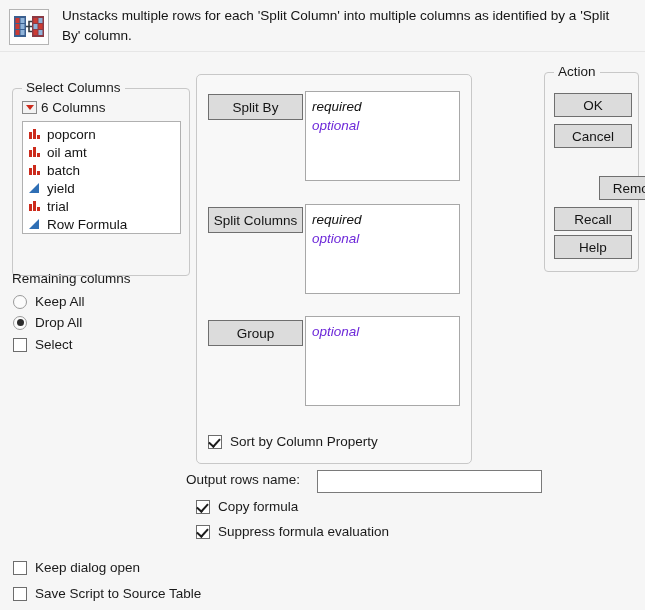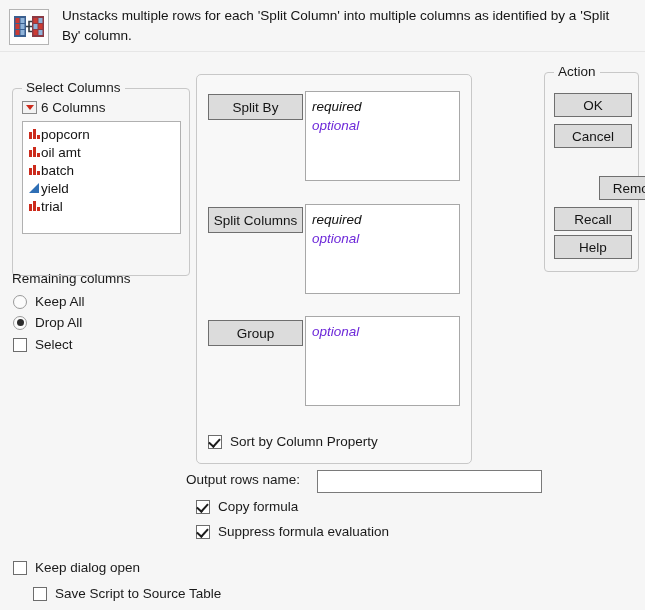--- a/index.html
+++ b/index.html
@@ -59,21 +59,21 @@
     display: block; width: 0; height: 0;
     border-left: 4.5px solid transparent; border-right: 4.5px solid transparent;
     border-top: 5px solid #cc2b1c;
   }
   .collist {
     position: absolute; left: 9px; top: 32px; width: 159px; height: 113px;
     background: #ffffff; border: 1px solid #b0b0b0;
     padding: 3px 0 0 0; overflow: hidden;
   }
   .colitem {
-    display: flex; align-items: center; 
+    display: flex; align-items: center; gap: 6px;
     height: 18px; padding-left: 5px; font-size: 13.5px; color: #141414;
     white-space: nowrap;
   }
   .icn { width: 13px; height: 12px; flex: 0 0 13px; display: block; }
 
   
   .rc-title { position: absolute; left: 12px; top: 271px; font-size: 13.5px; }
   .ctrl-row {
     position: absolute; display: flex; align-items: center; gap: 8px;
     font-size: 13.5px; white-space: nowrap;
@@ -208,20 +208,26 @@
         <span>yield</span>
       </div>
       <div class="colitem">
         <svg class="icn" viewBox="0 0 13 12">
           <rect x="1" y="4" width="3" height="7" fill="#cc2b1c"></rect>
           <rect x="5" y="1" width="3" height="10" fill="#cc2b1c"></rect>
           <rect x="9" y="7" width="3" height="4" fill="#cc2b1c"></rect>
         </svg>
         <span>trial</span>
       </div>
+      <div class="colitem">
+        <svg class="icn" viewBox="0 0 13 12">
+          <polygon points="1,11 11,11 11,1" fill="#2f6fb5"></polygon>
+        </svg>
+        <span>Row Formula</span>
+      </div>
     </div>
   </div>
 
   <div class="rc-title">Remaining columns</div>
 
   <div class="ctrl-row" style="left:13px; top:294px;">
     <span class="radio"></span>
     <span>Keep All</span>
   </div>
   <div class="ctrl-row" style="left:13px; top:315px;">
@@ -278,18 +284,18 @@
   </div>
   <div class="ctrl-row" style="left:196px; top:524px;">
     <span class="cbox on"></span>
     <span>Suppress formula evaluation</span>
   </div>
 
   <div class="ctrl-row" style="left:13px; top:560px;">
     <span class="cbox"></span>
     <span>Keep dialog open</span>
   </div>
-  <div class="ctrl-row" style="left:13px; top:586px;margin-left:20px;">
+  <div class="ctrl-row" style="left:13px; top:586px;">
     <span class="cbox"></span>
     <span>Save Script to Source Table</span>
   </div>
 
 </div>
 
 </body></html>

